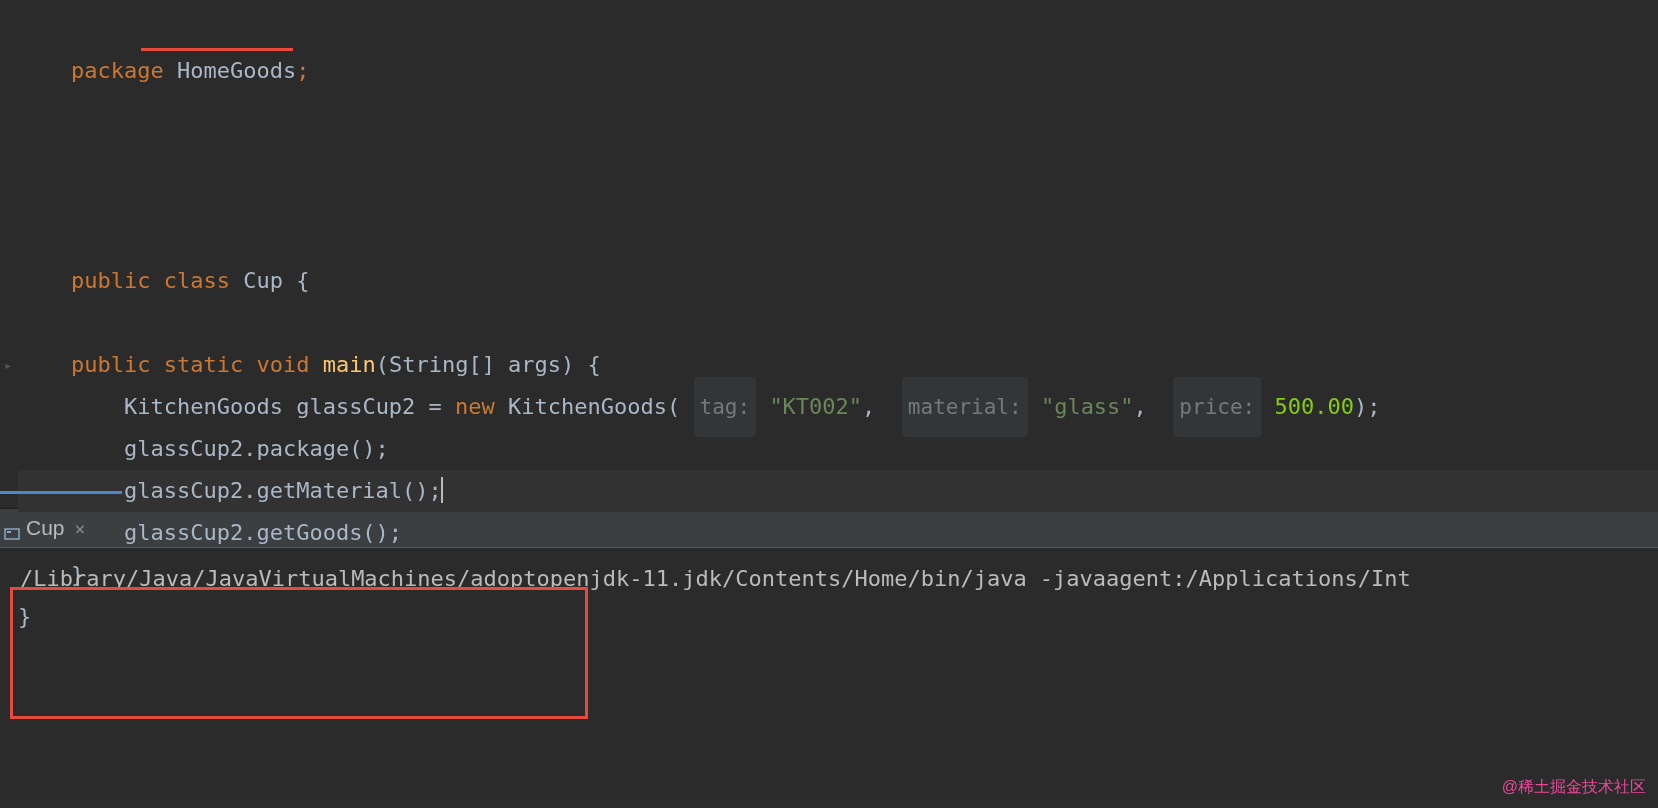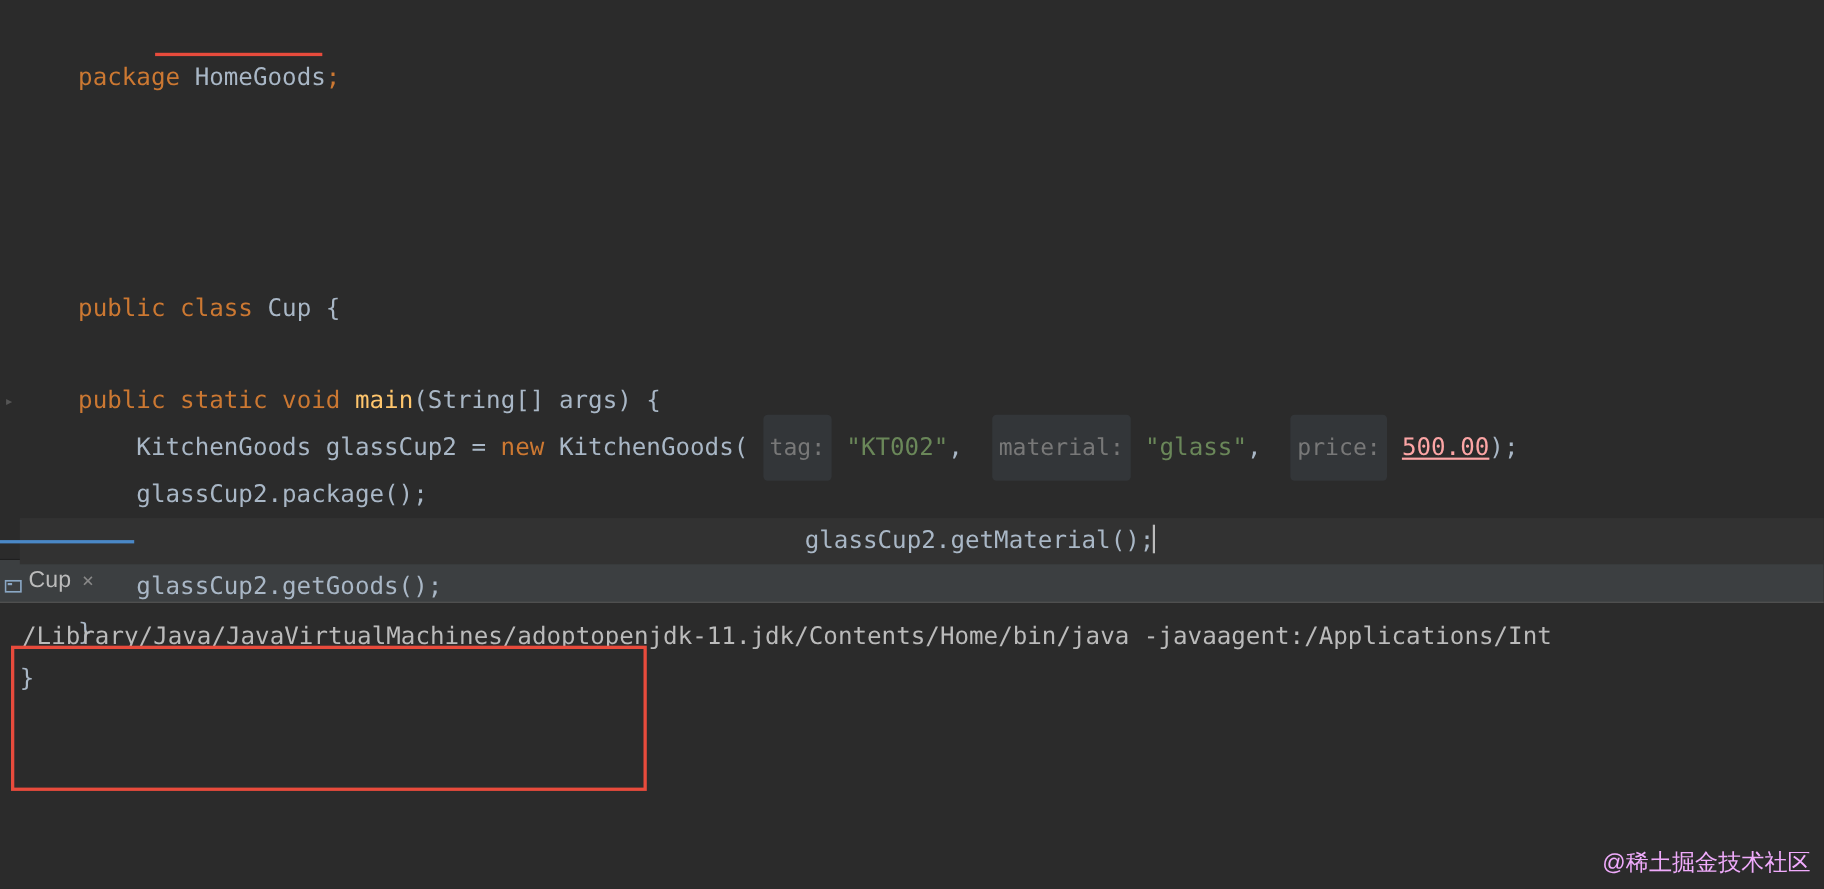--- a/index.html
+++ b/index.html
@@ -17,34 +17,33 @@
     padding: 8px 0 0 18px;
     line-height: 42px;
     height: 508px;
     position: relative;
   }
   .line { white-space: pre; position: relative; }
   .kw-orange { color: #cc7832; }
   .kw-yellow { color: #ffc66d; }
   .identifier { color: #a9b7c6; }
   .str { color: #6a8759; }
-  .num { color: #fca5a5; text-decoration: underline; }
+  .num { color: #84cc16; }
   .hint { color: #787878; background: #333639; padding: 18px 6px; border-radius: 4px; font-size: 21px; }
   .punct { color: #a9b7c6; }
   .underline-red {
     position: absolute;
     height: 3px;
     background: #e84b3c;
     top: 40px;
     left: 123px;
     width: 152px;
   }
   .cursor-line {
     background: #323232;
-    text-align: center;
   }
   .caret {
     display: inline-block;
     width: 2px;
     height: 26px;
     background: #bbbbbb;
     vertical-align: middle;
     margin-left: -1px;
     position: relative;
     top: -2px;
@@ -94,22 +93,22 @@
     left: 10px;
     top: 39px;
     width: 578px;
     height: 132px;
     pointer-events: none;
   }
   .watermark {
     position: absolute;
     right: 12px;
     bottom: 10px;
-    color: #f0abfc;
-    font-size: 21px;
+    color: #ec4899;
+    font-size: 16px;
     font-family: sans-serif;
   }
 </style>
 </head>
 <body>
 
 <div class="editor">
   <div class="line">
     <span class="kw-orange">package</span><span> </span><span class="identifier">HomeGoods</span><span class="kw-orange">;</span>
     <div class="underline-red"></div>

